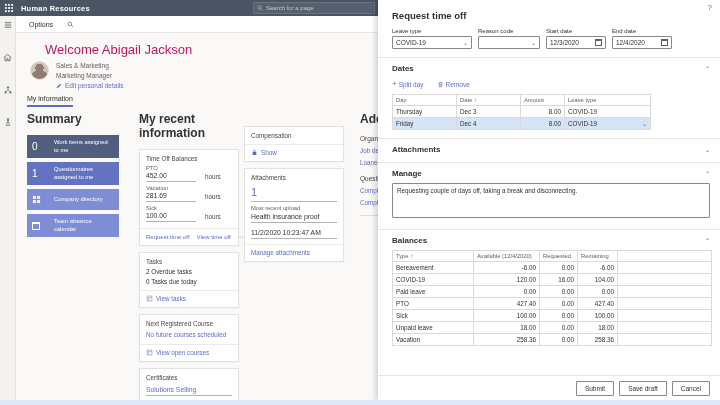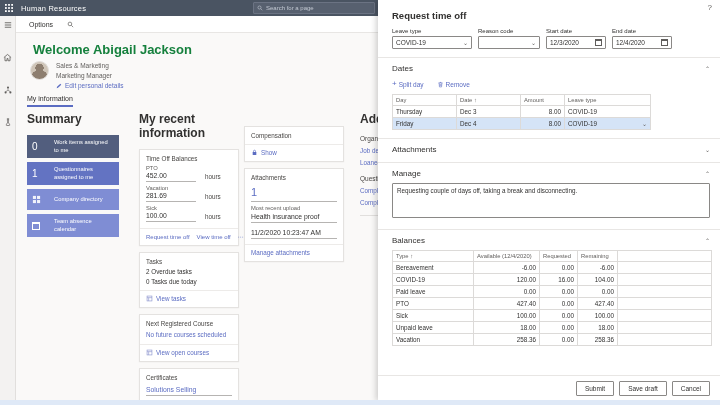--- a/index.html
+++ b/index.html
@@ -3,37 +3,37 @@
 <meta charset="utf-8">
 <style>
   * { margin:0; padding:0; box-sizing:border-box; }
   html,body { width:720px; height:405px; }
   body { font-family:"Liberation Sans", sans-serif; background:#faf9f8; overflow:hidden; }
   #app { position:relative; width:720px; height:405px; background:#faf9f8; overflow:hidden; }
 
   
   .topbar { position:absolute; left:0; top:0; width:100%; height:16px; background:#4a5462; display:flex; align-items:center; z-index:5; }
   .waffle { margin-left:5px; display:flex; }
-  .app-title { color:#fff; font-size:7.5px; font-weight:normal; margin-left:8px; letter-spacing:.2px; }
+  .app-title { color:#fff; font-size:7.5px; font-weight:bold; margin-left:8px; letter-spacing:.2px; }
   .top-search { position:absolute; left:253px; top:2px; width:122px; height:12px; background:#57606f; border:1px solid #6b7383; border-radius:1px; display:flex; align-items:center; padding:0 3px; gap:3px; }
   .top-search input { background:transparent; border:none; outline:none; color:#d6dae1; font-size:6px; width:100%; font-family:inherit; }
   .top-search input::placeholder { color:#c3c9d3; }
 
   
   .options-bar { position:absolute; left:16px; top:16px; right:0; height:17px; background:#fff; border-bottom:1px solid #e8e6e4; display:flex; align-items:center; z-index:1; }
   .options-label { margin-left:13px; font-size:7px; color:#323130; }
   .options-bar .srch { margin-left:14px; display:flex; }
 
   
   .nav-rail { position:absolute; left:0; top:16px; width:16px; bottom:5px; background:#f3f2f1; border-right:1px solid #e1dfdd; display:flex; flex-direction:column; align-items:center; z-index:2; }
   .rail-icon { margin-top:24px; display:flex; cursor:pointer; }
   .rail-icon:first-child { margin-top:5px; }
 
   
-  .main-heading { position:absolute; left:33px; top:42px; font-size:13px; font-weight:700; color:#15803d; }
+  .main-heading { position:absolute; left:45px; top:42px; font-size:13px; font-weight:400; color:#be185d; }
   .avatar { position:absolute; left:30px; top:61px; width:19px; height:19px; border-radius:50%;
     background: radial-gradient(circle at 50% 34%, #8d7e6f 0 29%, rgba(0,0,0,0) 30%),
                 radial-gradient(circle at 50% 98%, #8d7e6f 0 46%, rgba(0,0,0,0) 47%), #cfc5b8;
     border:1px solid #e2dfdb; }
   .profile-dept  { position:absolute; left:56px; top:62px; font-size:6.5px; color:#605e5c; }
   .profile-title { position:absolute; left:56px; top:72px; font-size:6.5px; color:#605e5c; }
   .profile-edit  { position:absolute; left:56px; top:82px; font-size:6.5px; color:#5b6cc2; display:flex; gap:3px; align-items:center; cursor:pointer; }
   .tab { position:absolute; left:27px; top:95px; font-size:7px; color:#323130; padding-bottom:3px; border-bottom:2px solid #5b6cc2; cursor:pointer; }
 
   .col-heading { font-size:12px; color:#323130; font-weight:600; margin-bottom:9px; }
@@ -74,21 +74,21 @@
   .panel-title { margin:10px 14px 0; font-size:9.5px; font-weight:bold; color:#323130; }
   .panel-fields { display:flex; gap:6px; margin:7px 14px 0; }
   .pfield { display:flex; flex-direction:column; }
   .plabel { font-size:6px; color:#323130; margin-bottom:2px; white-space:nowrap; }
   .pbox { height:13px; border:1px solid #8a8886; border-radius:1px; display:flex; align-items:center; justify-content:space-between; padding:0 3px; font-size:6.5px; color:#323130; cursor:pointer; }
   .w80{width:80px} .w62{width:62px} .w60{width:60px}
   .chev { font-size:6px; color:#605e5c; line-height:1; }
   .cal-ico { display:inline-block; width:7px; height:7px; border:1px solid #605e5c; border-top-width:2px; }
   .pdivider { border-top:1px solid #e8e6e4; margin-top:8px; }
   .psection { display:flex; justify-content:space-between; align-items:center; padding:6px 10px 0 14px; cursor:pointer; }
-  .ptitle { font-size:8px; font-weight:normal; color:#323130; }
+  .ptitle { font-size:8px; font-weight:bold; color:#323130; }
   .dates-actions { display:flex; gap:13px; margin:7px 14px 0; font-size:6.5px; color:#5b6cc2; align-items:center; }
   .dates-actions .act { display:flex; gap:2px; align-items:center; cursor:pointer; }
   .plus { font-size:8px; line-height:1; }
 
   table.grid { border-collapse:collapse; table-layout:fixed; }
   table.grid th { font-size:5.8px; color:#605e5c; font-weight:normal; text-align:left; border:1px solid #dcdad8; padding:2px 3px; }
   table.grid td { font-size:6.3px; color:#323130; border:1px solid #dcdad8; padding:2px 3px; white-space:nowrap; overflow:hidden; }
   table.dates { margin:6px 14px 0; width:258px; }
   .num { text-align:right; }
   tr.selected td { background:#d5e4f7; }

